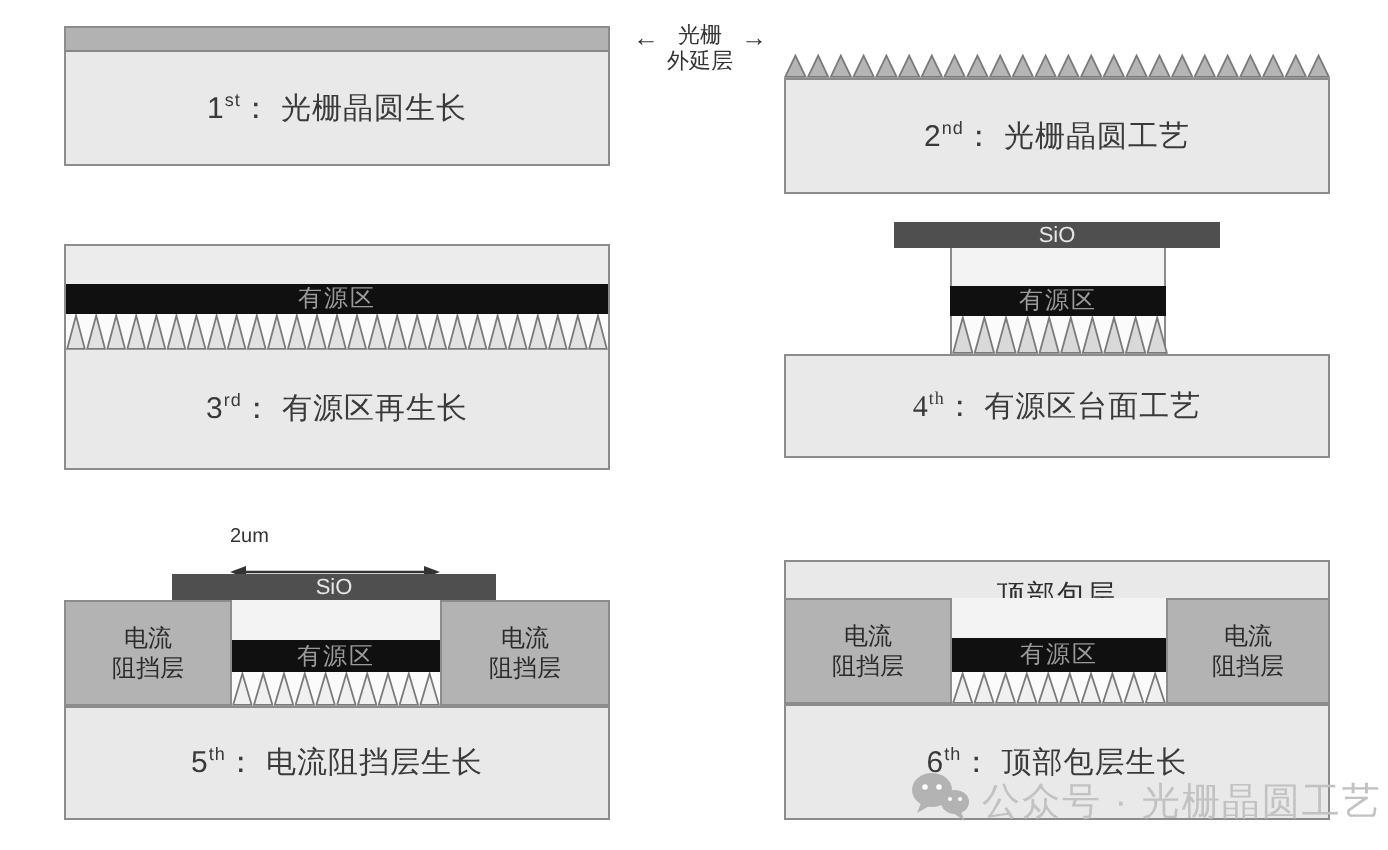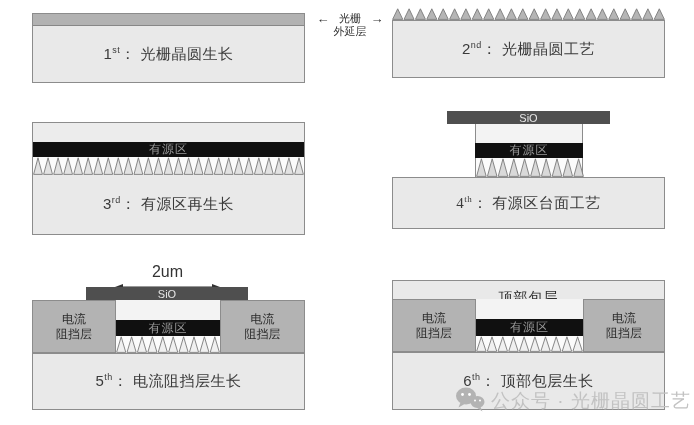--- a/index.html
+++ b/index.html
@@ -20,21 +20,21 @@
   .block{background:var(--block);border:1px solid var(--border);display:flex;flex-direction:column;
     align-items:center;justify-content:center;color:#2b2b2b;font-size:12px;line-height:1.25;}
   .mesa{box-sizing:border-box;}
   .mesa .light-strip{background:#f3f3f3;border-left:1px solid var(--border);border-right:1px solid var(--border);}
   .tri-row{line-height:0;}
   .tri-row svg{display:block;}
   .white-row{background:#fbfbfb;}
   .annotation{display:flex;align-items:flex-start;color:#333;}
   .annotation .arrow{font-size:13px;line-height:13px;color:#333;}
   .annotation .ann-text{font-size:11px;line-height:1.2;text-align:center;margin:0 4px;white-space:nowrap;}
-  .dim-label{font-size:16px;color:#333;text-align:center;}
+  .dim-label{font-size:10px;color:#333;}
   .topbar{background:var(--panel_bg);border:1px solid var(--border);display:flex;align-items:center;
     justify-content:center;font-size:14px;color:#2e2e2e;letter-spacing:1px;}
   .watermark{display:flex;align-items:center;gap:6px;color:var(--watermark);font-size:19px;
     letter-spacing:1px;white-space:nowrap;}
 </style>
 </head>
 <body>
 
 <div class="canvas">
 
@@ -47,21 +47,21 @@
 
   <div class="abs annotation" style="left:306px;top:12px;width:88px;justify-content:center;">
     <span class="arrow">←</span>
     <span class="ann-text">
       <span>光栅</span><br>
       <span>外延层</span>
     </span>
     <span class="arrow">→</span>
   </div>
 
-  <div class="abs" style="left:392px;top:8px;width:273px;height:70px;">
+  <div class="abs" style="left:392px;top:27px;width:273px;height:70px;">
     <div class="abs tri-row" style="left:0;top:0;width:273px;height:12px;">
         <svg width="273" height="12" viewBox="0 0 273 12" preserveAspectRatio="none">
           <polygon points="0.6,11.4 5.7,0.8 10.8,11.4" fill="#b5b5b5" stroke="#7a7a7a" stroke-width="0.9"></polygon>
           <polygon points="12.0,11.4 17.1,0.8 22.1,11.4" fill="#b5b5b5" stroke="#7a7a7a" stroke-width="0.9"></polygon>
           <polygon points="23.4,11.4 28.4,0.8 33.5,11.4" fill="#b5b5b5" stroke="#7a7a7a" stroke-width="0.9"></polygon>
           <polygon points="34.7,11.4 39.8,0.8 44.9,11.4" fill="#b5b5b5" stroke="#7a7a7a" stroke-width="0.9"></polygon>
           <polygon points="46.1,11.4 51.2,0.8 56.3,11.4" fill="#b5b5b5" stroke="#7a7a7a" stroke-width="0.9"></polygon>
           <polygon points="57.5,11.4 62.6,0.8 67.7,11.4" fill="#b5b5b5" stroke="#7a7a7a" stroke-width="0.9"></polygon>
           <polygon points="68.8,11.4 73.9,0.8 79.0,11.4" fill="#b5b5b5" stroke="#7a7a7a" stroke-width="0.9"></polygon>
           <polygon points="80.2,11.4 85.3,0.8 90.4,11.4" fill="#b5b5b5" stroke="#7a7a7a" stroke-width="0.9"></polygon>

